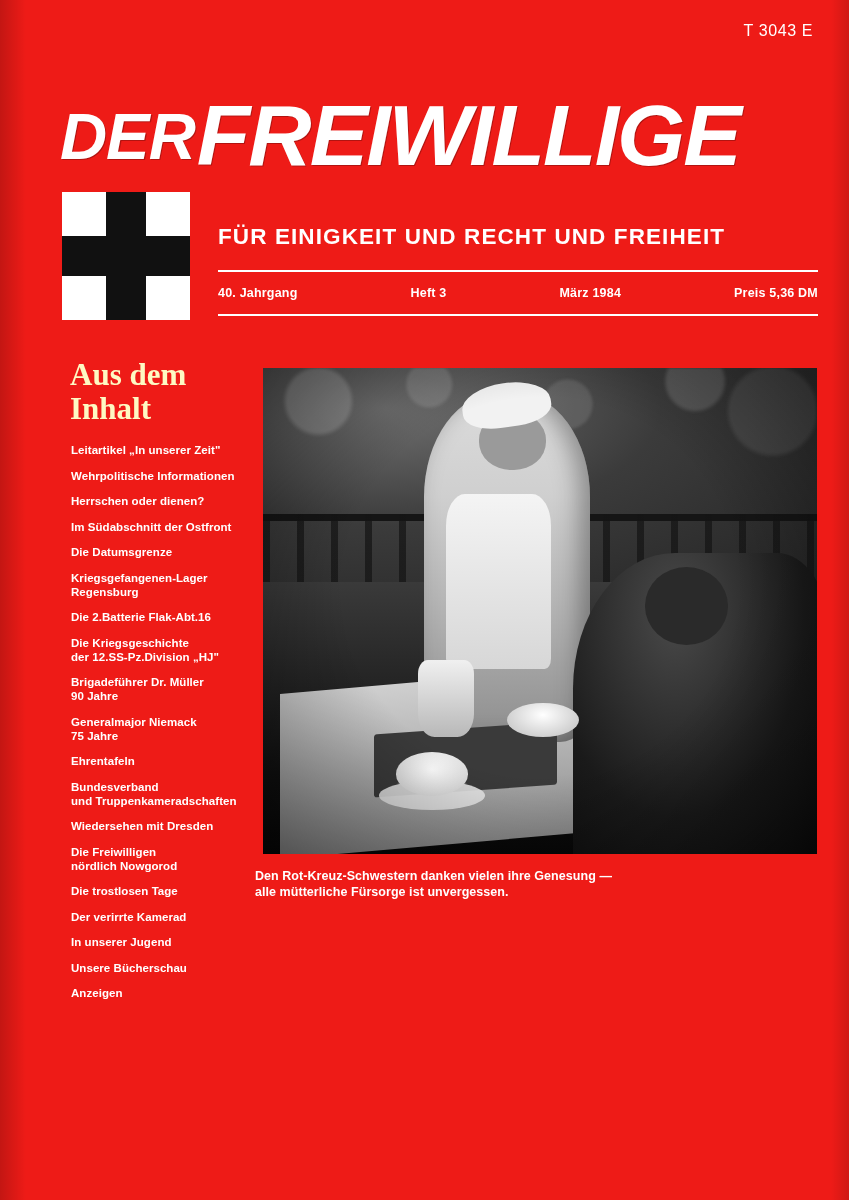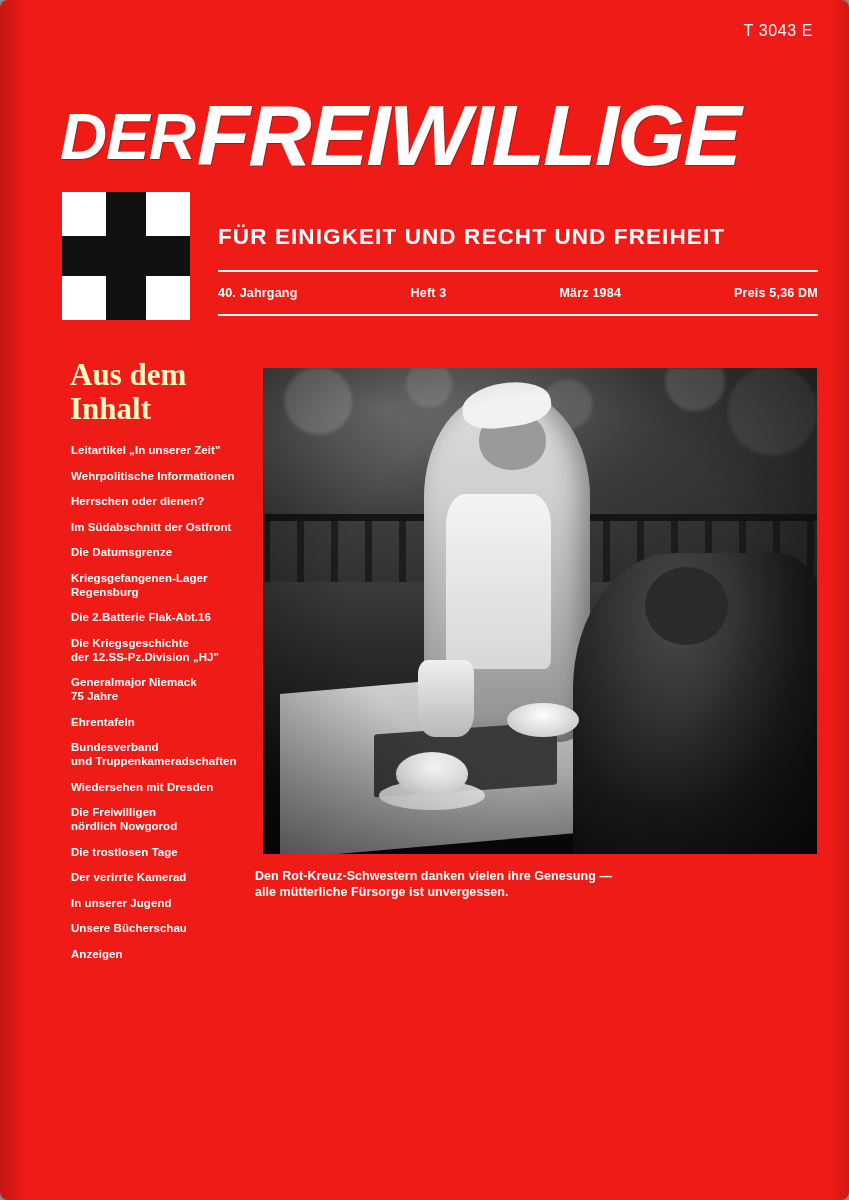--- a/index.html
+++ b/index.html
@@ -8,21 +8,20 @@
     background: #8a8a8a;
   }
   .page {
     position: relative;
     width: 849px;
     height: 1200px;
     background: #ee1b17;
     overflow: hidden;
     font-family: "Liberation Sans", sans-serif;
     color: #ffffff;
-    border-radius: 8px;
   }
   
   .page:before {
     content: "";
     position: absolute;
     left: 0; top: 0; bottom: 0;
     width: 26px;
     background: linear-gradient(to right, rgba(0,0,0,0.18), rgba(0,0,0,0.0));
     pointer-events: none;
     z-index: 5;
@@ -368,20 +367,22 @@
     <div class="item">Leitartikel „In unserer Zeit"</div>
     <div class="item">Wehrpolitische Informationen</div>
     <div class="item">Herrschen oder dienen?</div>
     <div class="item">Im Südabschnitt der Ostfront</div>
     <div class="item">Die Datumsgrenze</div>
     <div class="item">Kriegsgefangenen-Lager
 Regensburg</div>
     <div class="item">Die 2.Batterie Flak-Abt.16</div>
     <div class="item">Die Kriegsgeschichte
 der 12.SS-Pz.Division „HJ"</div>
+    <div class="item">Brigadeführer Dr. Müller
+90 Jahre</div>
     <div class="item">Generalmajor Niemack
 75 Jahre</div>
     <div class="item">Ehrentafeln</div>
     <div class="item">Bundesverband
 und Truppenkameradschaften</div>
     <div class="item">Wiedersehen mit Dresden</div>
     <div class="item">Die Freiwilligen
 nördlich Nowgorod</div>
     <div class="item">Die trostlosen Tage</div>
     <div class="item">Der verirrte Kamerad</div>

